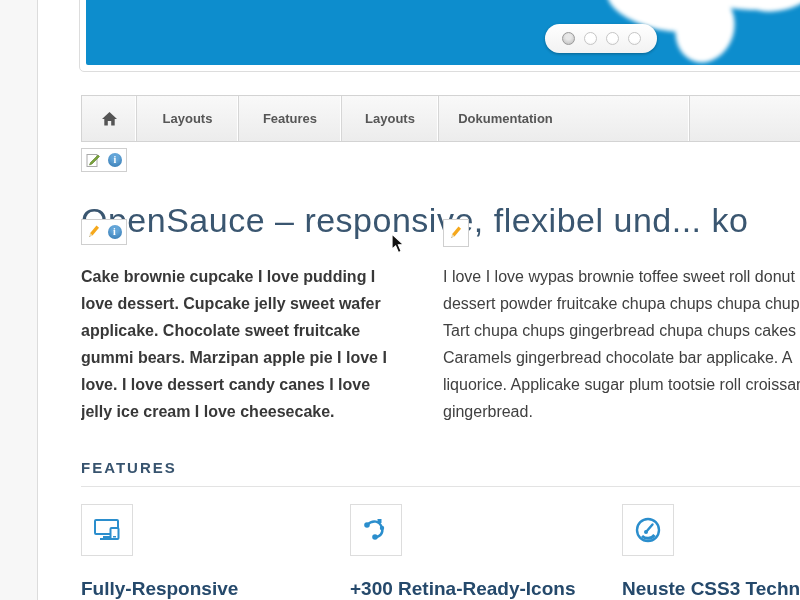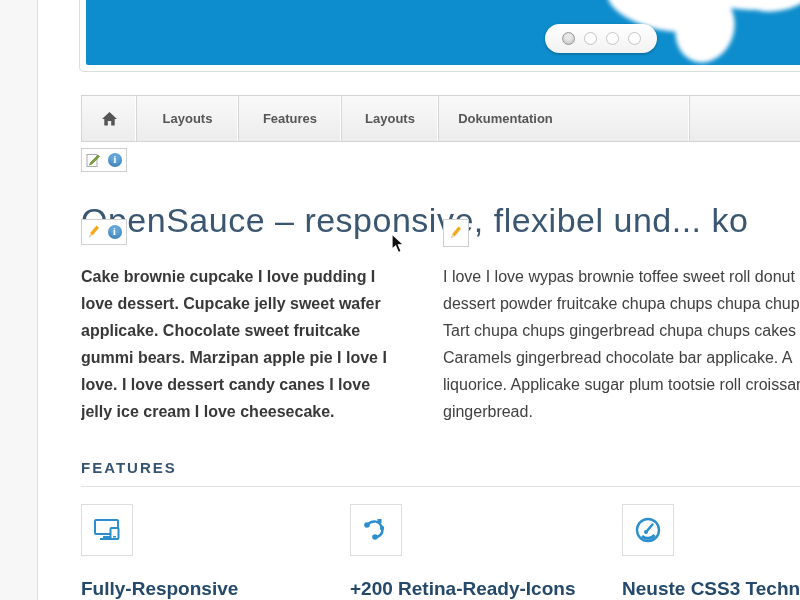--- a/index.html
+++ b/index.html
@@ -168,21 +168,21 @@
 
 <div class="feature-tile" style="left:350px">
   <svg width="26" height="26" viewBox="0 0 26 26">
     <path d="M4 8 C10 2 17 4 19 11 C20.5 16 17 20 12 20" fill="none" stroke="#2b8ecd" stroke-width="2.4"></path>
     <circle cx="4" cy="8" r="2.8" fill="#2b8ecd"></circle>
     <circle cx="12" cy="20" r="2.8" fill="#2b8ecd"></circle>
     <circle cx="19" cy="11" r="2.2" fill="#2b8ecd"></circle>
     <rect x="14.5" y="2" width="4" height="4" fill="#2b8ecd"></rect>
   </svg>
 </div>
-<div class="feature-label" style="left:350px">+200 Retina-Ready-Icons</div>
+<div class="feature-label" style="left:350px">+300 Retina-Ready-Icons</div>
 
 <div class="feature-tile" style="left:622px">
   <svg width="28" height="28" viewBox="0 0 28 28">
     <circle cx="14" cy="14" r="11" fill="none" stroke="#2b8ecd" stroke-width="2.4"></circle>
     <path d="M8 20 A 8.5 8.5 0 0 0 20.5 19" fill="none" stroke="#2b8ecd" stroke-width="3"></path>
     <line x1="12" y1="16" x2="18.5" y2="8.5" stroke="#2b8ecd" stroke-width="2.4" stroke-linecap="round"></line>
     <circle cx="12" cy="16" r="2" fill="#2b8ecd"></circle>
   </svg>
 </div>
 <div class="feature-label clip-label" style="left:622px">Neuste CSS3 Technologien</div>

